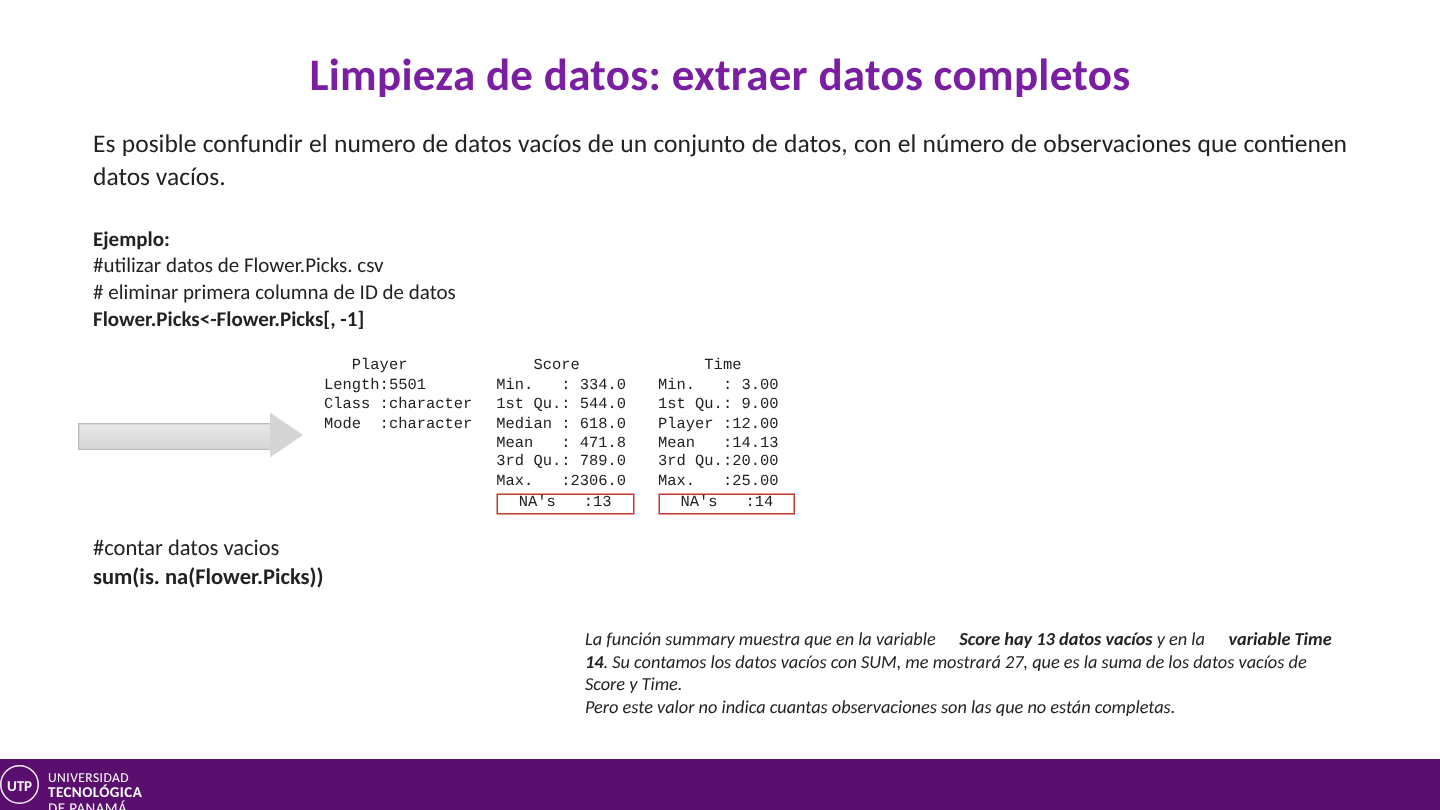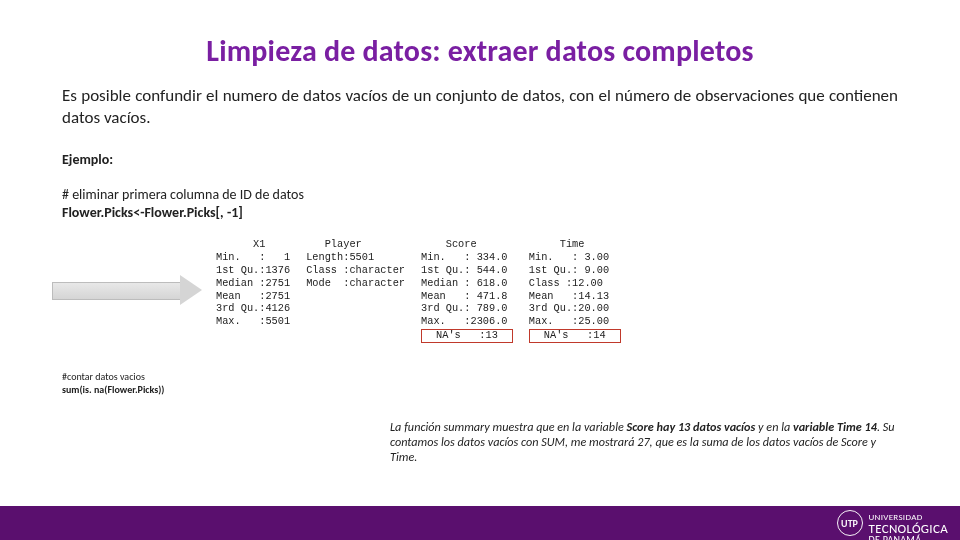--- a/index.html
+++ b/index.html
@@ -97,46 +97,45 @@
   .summary-output .col { white-space: pre; }
   .na-box {
     border: 1.7px solid #c0392b;
     padding: 0 14px;
     display: inline-block;
     line-height: 1.15;
     margin-top: 1px;
   }
 
   .count-block {
-    font-size: 10px;
-    line-height: 1.28;
-    margin-top: 28px;
+    font-size: 15px;
+    line-height: 1.28;
+    margin-top: 14px;
   }
   .count-block b { font-weight: 700; }
 
   .note {
     position: absolute;
     left: 390px;
     right: 62px;
     top: 420px;
     font-size: 12.2px;
     font-style: italic;
     line-height: 1.22;
     color: #222;
   }
-  .note b { font-weight: 700; font-style: italic; }
+  .note b { font-weight: 700; font-style: italic; margin-left: 13px; }
 
   .footer {
     position: absolute;
     left: 0; right: 0; bottom: 0;
     height: 34px;
     background: #5a0f6e;
     display: flex;
     align-items: center;
-    justify-content: flex-end;
     padding-right: 12px;
     box-sizing: border-box;
     color: #fff;
   }
   .footer .seal {
     width: 24px; height: 24px;
     border: 1.3px solid #fff;
     border-radius: 50%;
     display:flex;align-items:center;justify-content:center;
     font-size:10px; font-weight:700;
@@ -144,84 +143,78 @@
     opacity:0.95;
   }
   .footer .uni-text {
     font-size: 9px;
     line-height: 1.05;
     letter-spacing: 0.3px;
     text-align: left;
     margin-top: 12px;
   }
   .footer .uni-text .l1 { font-weight: 400; }
-  .footer .uni-text .l2 { font-weight: 400; font-size: 13px; }
+  .footer .uni-text .l2 { font-weight: 700; font-size: 10px; }
   .footer .uni-text .l3 { font-weight: 300; font-size: 10px; }
 </style>
 </head>
 <body>
 
 <div class="slide">
 
   <h1 class="title">Limpieza de datos: extraer datos completos</h1>
 
   <p class="intro">Es posible confundir el numero de datos vacíos de un conjunto de datos, con el número de observaciones que contienen datos vacíos.</p>
 
   <div class="ej-block">
     <b>Ejemplo:</b><br>
-    <br>
+    <span>#utilizar datos de  Flower.Picks. csv</span><br>
     <span># eliminar primera columna de ID de datos</span><br>
     <b>Flower.Picks&lt;-Flower.Picks[, -1]</b>
   </div>
 
   <div class="row-summary">
 
     <div class="arrow">
       <div class="shaft"></div>
       <div class="head"></div>
     </div>
 
     <div class="summary-output">
-      <div class="col"><span>      X1</span>
-<span>Min.   :   1</span>
-<span>1st Qu.:1376</span>
-<span>Median :2751</span>
-<span>Mean   :2751</span>
-<span>3rd Qu.:4126</span>
-<span>Max.   :5501</span></div>
       <div class="col"><span>   Player</span>
 <span>Length:5501</span>
 <span>Class :character</span>
 <span>Mode  :character</span></div>
       <div class="col"><span>    Score</span>
 <span>Min.   : 334.0</span>
 <span>1st Qu.: 544.0</span>
 <span>Median : 618.0</span>
 <span>Mean   : 471.8</span>
 <span>3rd Qu.: 789.0</span>
 <span>Max.   :2306.0</span>
 <span class="na-box">NA's   :13</span></div>
       <div class="col"><span>     Time</span>
 <span>Min.   : 3.00</span>
 <span>1st Qu.: 9.00</span>
-<span>Class :12.00</span>
+<span>Player :12.00</span>
 <span>Mean   :14.13</span>
 <span>3rd Qu.:20.00</span>
 <span>Max.   :25.00</span>
 <span class="na-box">NA's   :14</span></div>
     </div>
   </div>
 
   <div class="count-block">
     <span>#contar datos vacios</span><br>
     <b>sum(is. na(Flower.Picks))</b>
   </div>
 
   <div class="note">
     <span>La función summary  muestra que en la variable </span><b>Score hay 13 datos vacíos</b><span> y en la </span><b>variable Time 14</b><span>. Su contamos los datos vacíos con SUM, me mostrará 27, que es la suma de los datos vacíos de Score y Time.</span><br>
+    <span>Pero este valor no indica cuantas observaciones son las que no están completas.</span>
   </div>
 
   <div class="footer">
     <div class="seal">UTP</div>
     <div class="uni-text">
       <div class="l1">UNIVERSIDAD</div>
       <div class="l2">TECNOLÓGICA</div>
       <div class="l3">DE PANAMÁ</div>
     </div>
   </div>

